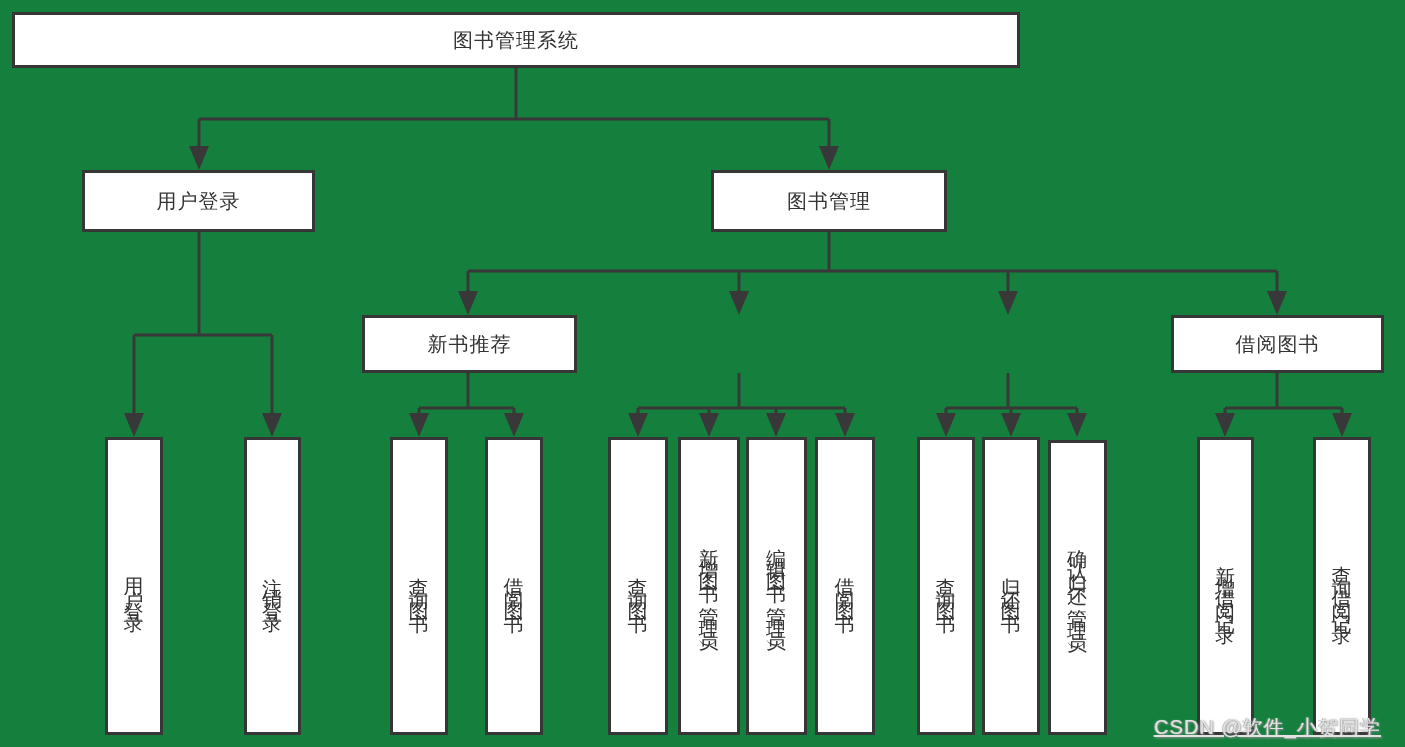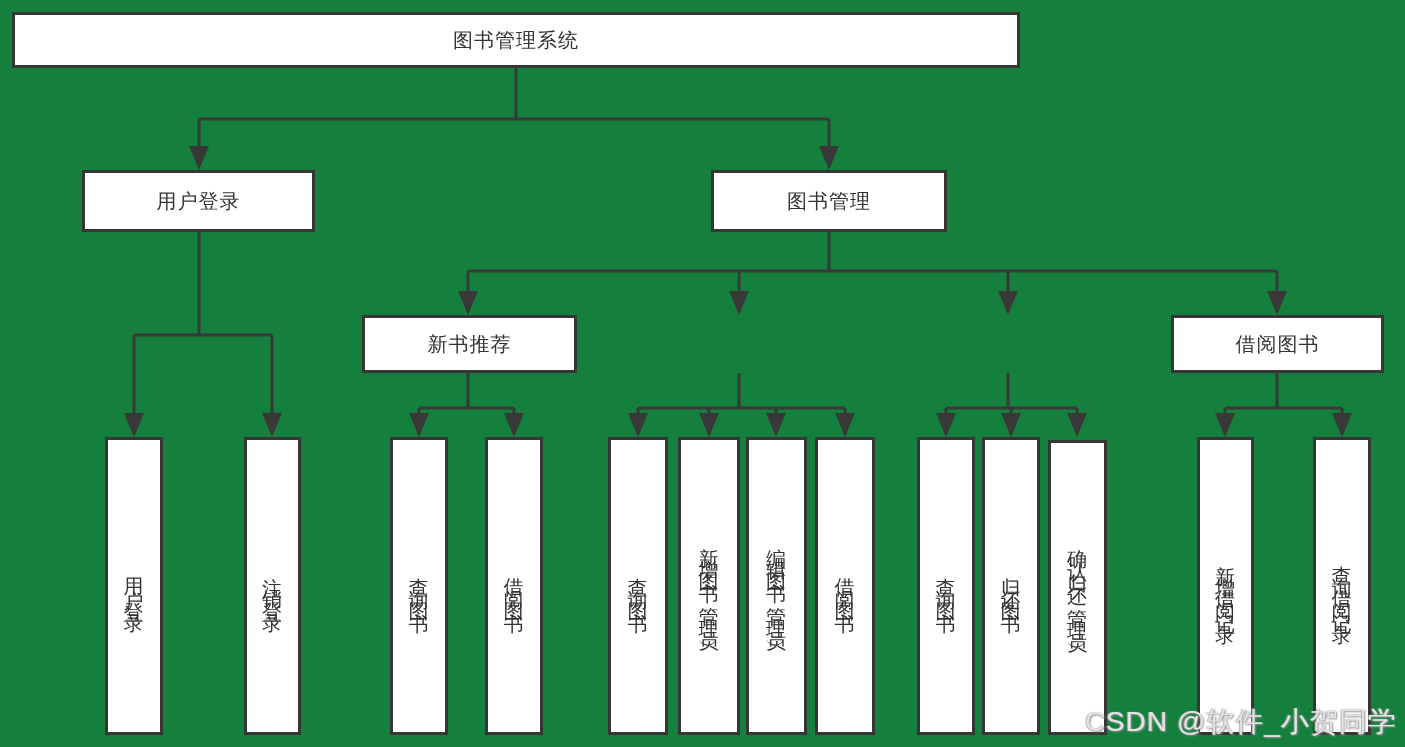--- a/index.html
+++ b/index.html
@@ -24,28 +24,29 @@
   }
   .vbox{
     writing-mode:vertical-rl;
     text-orientation:mixed;
     letter-spacing:12px;
     line-height:1;
     font-size:20px;
   }
   #watermark{
     position:absolute;
-    right:8px;bottom:6px;
-    font-size:28px;
+    right:24px;bottom:6px;
+    font-size:20px;
     letter-spacing:1px;
     color:#e3e3e3;
     text-shadow:1px 1px 2px #8f8f8f, -1px 0 1px #b5b5b5;
     z-index:5;
     pointer-events:none;
     white-space:nowrap;
+    text-decoration:underline;
   }
 </style>
 </head>
 <body>
 
 <div id="stage">
 
   <svg id="connectors" viewBox="0 0 1405 747" xmlns="http://www.w3.org/2000/svg">
     <path fill="none" stroke="#383838" stroke-width="3" d="
       M516 68 V119

